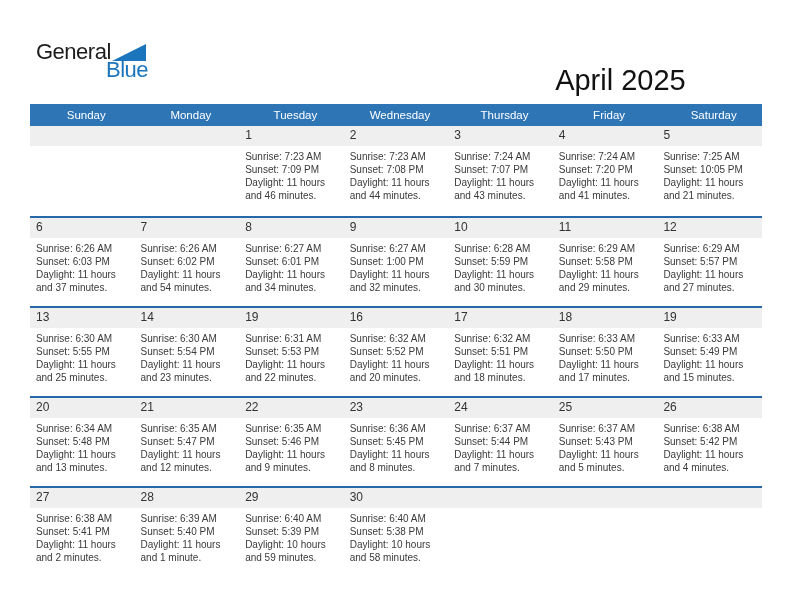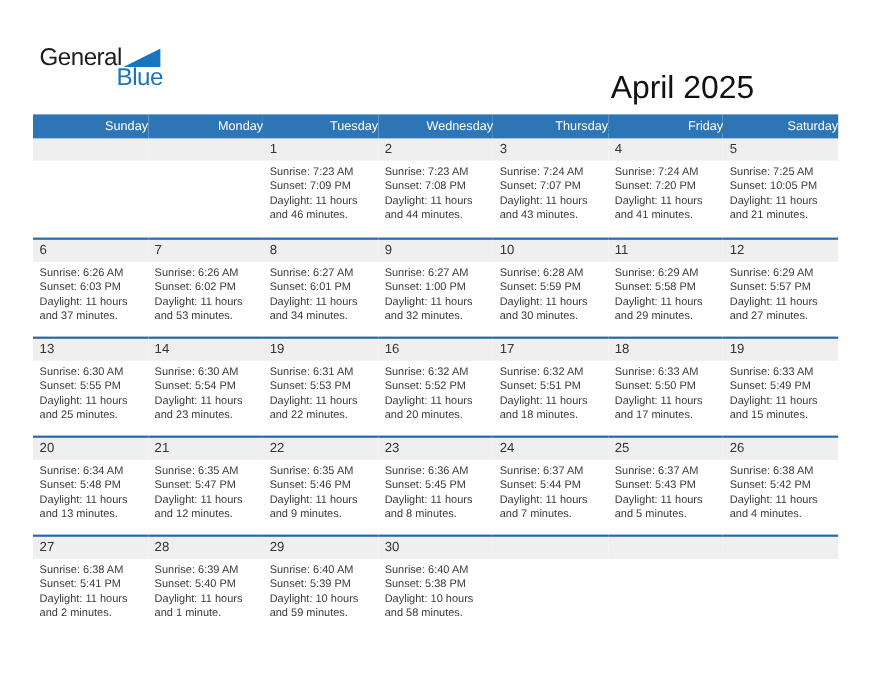--- a/index.html
+++ b/index.html
@@ -15,21 +15,21 @@
   .logo-tri{margin-left:1px;margin-bottom:2px;display:block;}
   .logo-tri polygon{fill:var(--logo-blue,#1b75bc);}
   .logo-blue{display:block;margin:-4px 0 0 70px;font-size:22px;color:var(--logo-blue,#1b75bc);letter-spacing:-0.5px;}
   .titles{position:absolute;right:30px;top:32px;text-align:center;margin-top:32px;}
   .title{margin:0;font-size:29px;font-weight:400;color:#111;}
   .subtitle{margin:11px 0 0;font-size:15px;font-weight:700;color:#4d7c0f;}
   
   .cal{position:absolute;top:104px;left:30px;width:732px;border-collapse:collapse;table-layout:fixed;}
   .cal thead th{
     background:var(--header-bg,#2e75b6);color:#fff;font-weight:400;font-size:11.5px;
-    text-align:right;height:22px;padding:0 0 0 8px;
+    text-align:center;height:22px;padding:0 0 0 8px;
   }
   .cal tbody td{vertical-align:top;padding:0;height:88px;}
   .cal tbody tr:first-child td{height:90px;}
   .cal tbody tr + tr td{border-top:2px solid var(--separator,#2668a8);}
   .daynum{height:20px;background:var(--band-bg,#efefef);font-size:12px;color:#333;
     padding:2px 0 0 6px;box-sizing:border-box;}
   .cellbody{padding:4px 2px 0 6px;font-size:10px;line-height:13px;color:#3a3a3a;}
 </style>
 </head>
 <body>
@@ -128,21 +128,21 @@
               <div class="line">Daylight: 11 hours</div>
               <div class="line">and 37 minutes.</div>
             </div>
           </td>
           <td>
             <div class="daynum">7</div>
             <div class="cellbody">
               <div class="line">Sunrise: 6:26 AM</div>
               <div class="line">Sunset: 6:02 PM</div>
               <div class="line">Daylight: 11 hours</div>
-              <div class="line">and 53 minutes.</div>
+              <div class="line">and 54 minutes.</div>
             </div>
           </td>
           <td>
             <div class="daynum">8</div>
             <div class="cellbody">
               <div class="line">Sunrise: 6:27 AM</div>
               <div class="line">Sunset: 6:01 PM</div>
               <div class="line">Daylight: 11 hours</div>
               <div class="line">and 34 minutes.</div>
             </div>

